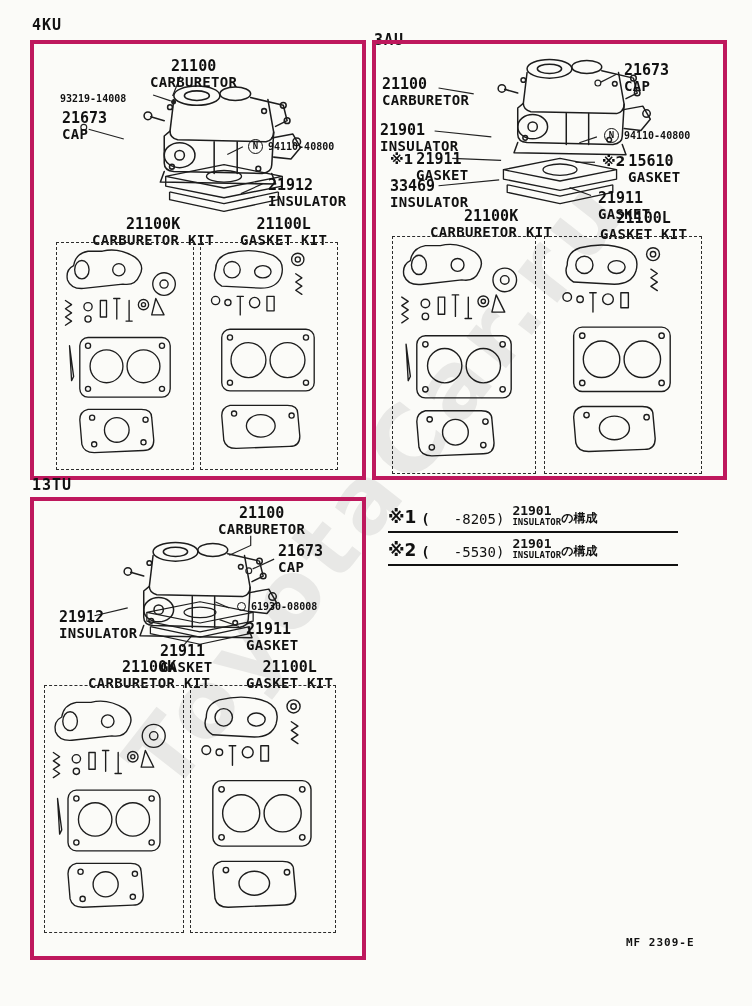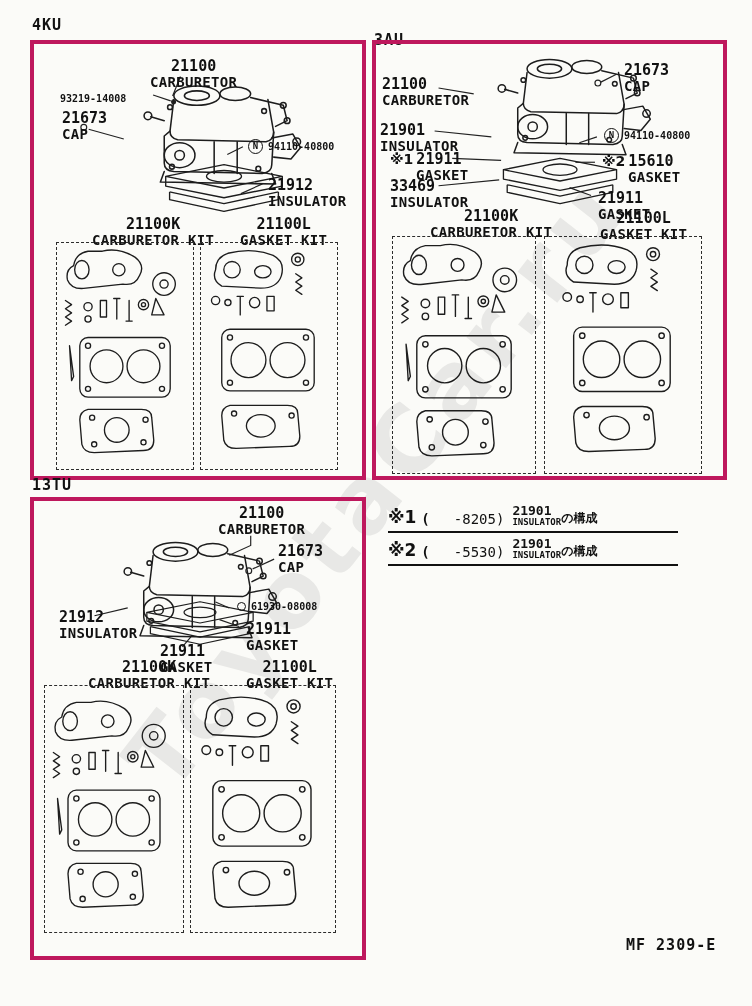--- a/index.html
+++ b/index.html
@@ -53,21 +53,21 @@
     border-bottom:2px solid #111; padding-bottom:4px; width:290px;
   }
   .note-ref { font-size:17px; font-weight:bold; font-family:"DejaVu Sans", sans-serif; }
   .note-open { font-size:14px; font-weight:bold; margin-left:5px; }
   .note-range { font-size:14px; font-weight:normal; margin-left:24px; }
   .note-part { display:flex; flex-direction:column; line-height:1.05; margin-left:8px; }
   .note-pnum { font-size:13px; font-weight:bold; }
   .note-pname { font-size:9px; font-weight:bold; }
   .note-suffix { font-size:12px; font-weight:bold; font-family:"DejaVu Sans", sans-serif; }
 
-  .doccode { position:absolute; font-size:15px; font-weight:bold; letter-spacing:1px; }
+  .doccode { position:absolute; font-size:11px; font-weight:bold; letter-spacing:1px; }
 </style>
 </head>
 <body>
 
 <div class="page">
 
   <svg width="0" height="0" style="position:absolute" aria-hidden="true">
     <defs>
       <g id="carb-art" stroke-width="1.6" stroke-linejoin="round" stroke-linecap="round">
         <ellipse cx="78" cy="18" rx="24" ry="10"></ellipse>

